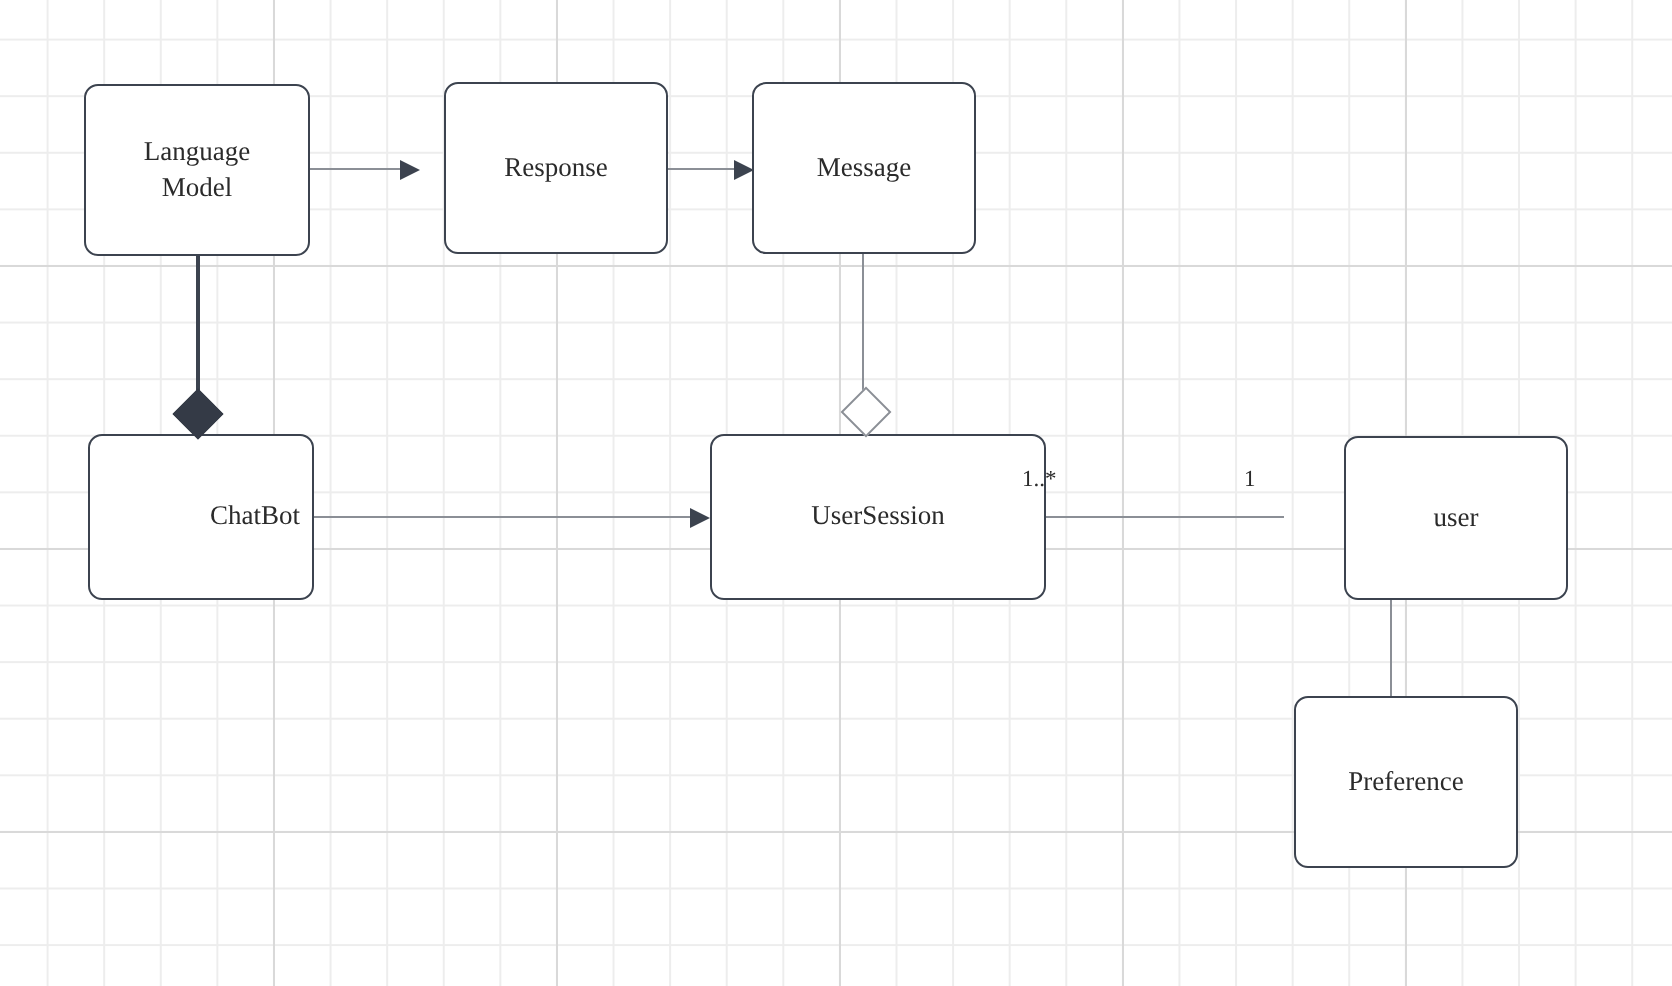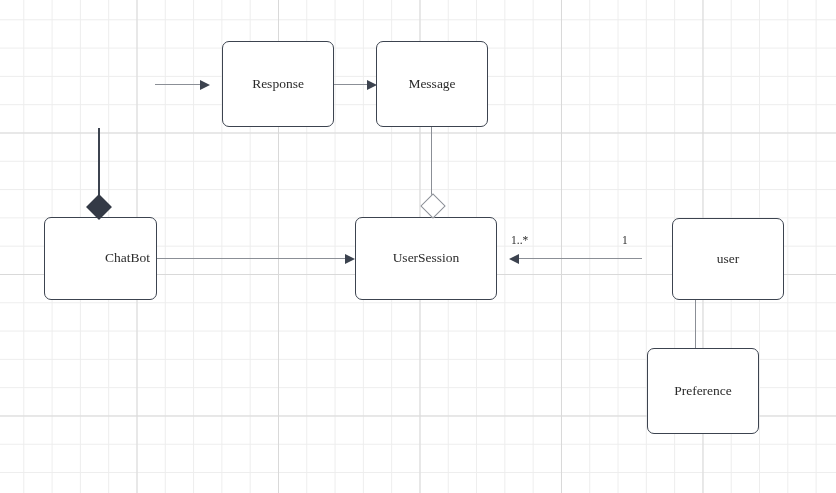--- a/index.html
+++ b/index.html
@@ -113,34 +113,38 @@
   <div class="arrow-head arrow-right" style="left:345px; top:254px;"></div>
 
   <div class="edge-line edge-h" style="left:518px; top:258px; width:124px;"></div>
   <div class="arrow-head arrow-left" style="left:509px; top:254px;"></div>
 
   <div class="edge-line edge-v" style="left:695px; top:300px; height:50px;"></div>
 
   <div class="mult-label" style="left:511px; top:234px;">1..*</div>
   <div class="mult-label" style="left:622px; top:234px;">1</div>
 
+  <div class="node" style="left:42px; top:42px; width:113px; height:86px;">
+    <span class="node-label">Language
+Model</span>
+  </div>
 
   <div class="node" style="left:222px; top:41px; width:112px; height:86px;">
     <span class="node-label">Response</span>
   </div>
 
   <div class="node" style="left:376px; top:41px; width:112px; height:86px;">
     <span class="node-label">Message</span>
   </div>
 
   <div class="node" style="left:44px; top:217px; width:113px; height:83px;justify-content:flex-end;">
     <span class="node-label">ChatBot</span>
   </div>
 
-  <div class="node" style="left:355px; top:217px; width:142px; height:83px;justify-content:center;">
+  <div class="node" style="left:355px; top:217px; width:168px; height:83px;justify-content:center;">
     <span class="node-label">UserSession</span>
   </div>
 
   <div class="node" style="left:640px; top:218px; width:112px; height:82px;margin-left:32px;">
     <span class="node-label">user</span>
   </div>
 
   <div class="node" style="left:647px; top:348px; width:112px; height:86px;text-align:center;">
     <span class="node-label">Preference</span>
   </div>

